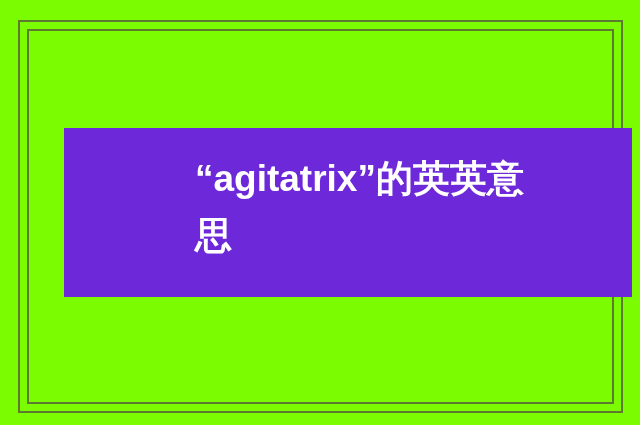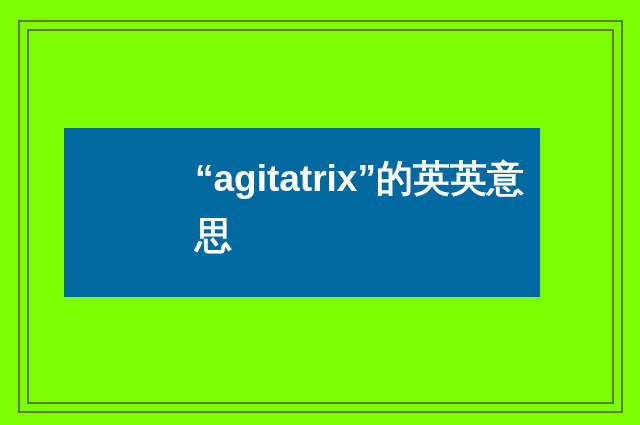--- a/index.html
+++ b/index.html
@@ -39,23 +39,23 @@
     border: 2px solid #5d7a2e;
     box-sizing: border-box;
     pointer-events: none;
   }
 
   
   .content-panel {
     position: absolute;
     left: 64px;
     top: 128px;
-    width: 476px;
+    width: 568px;
     height: 169px;
-    background: #0369a1;
+    background: #6d28d9;
     box-sizing: border-box;
     display: block;
   }
 
   .title-text {
     position: absolute;
     left: 131px;
     top: 22px;
     width: 330px;
     margin: 0;

